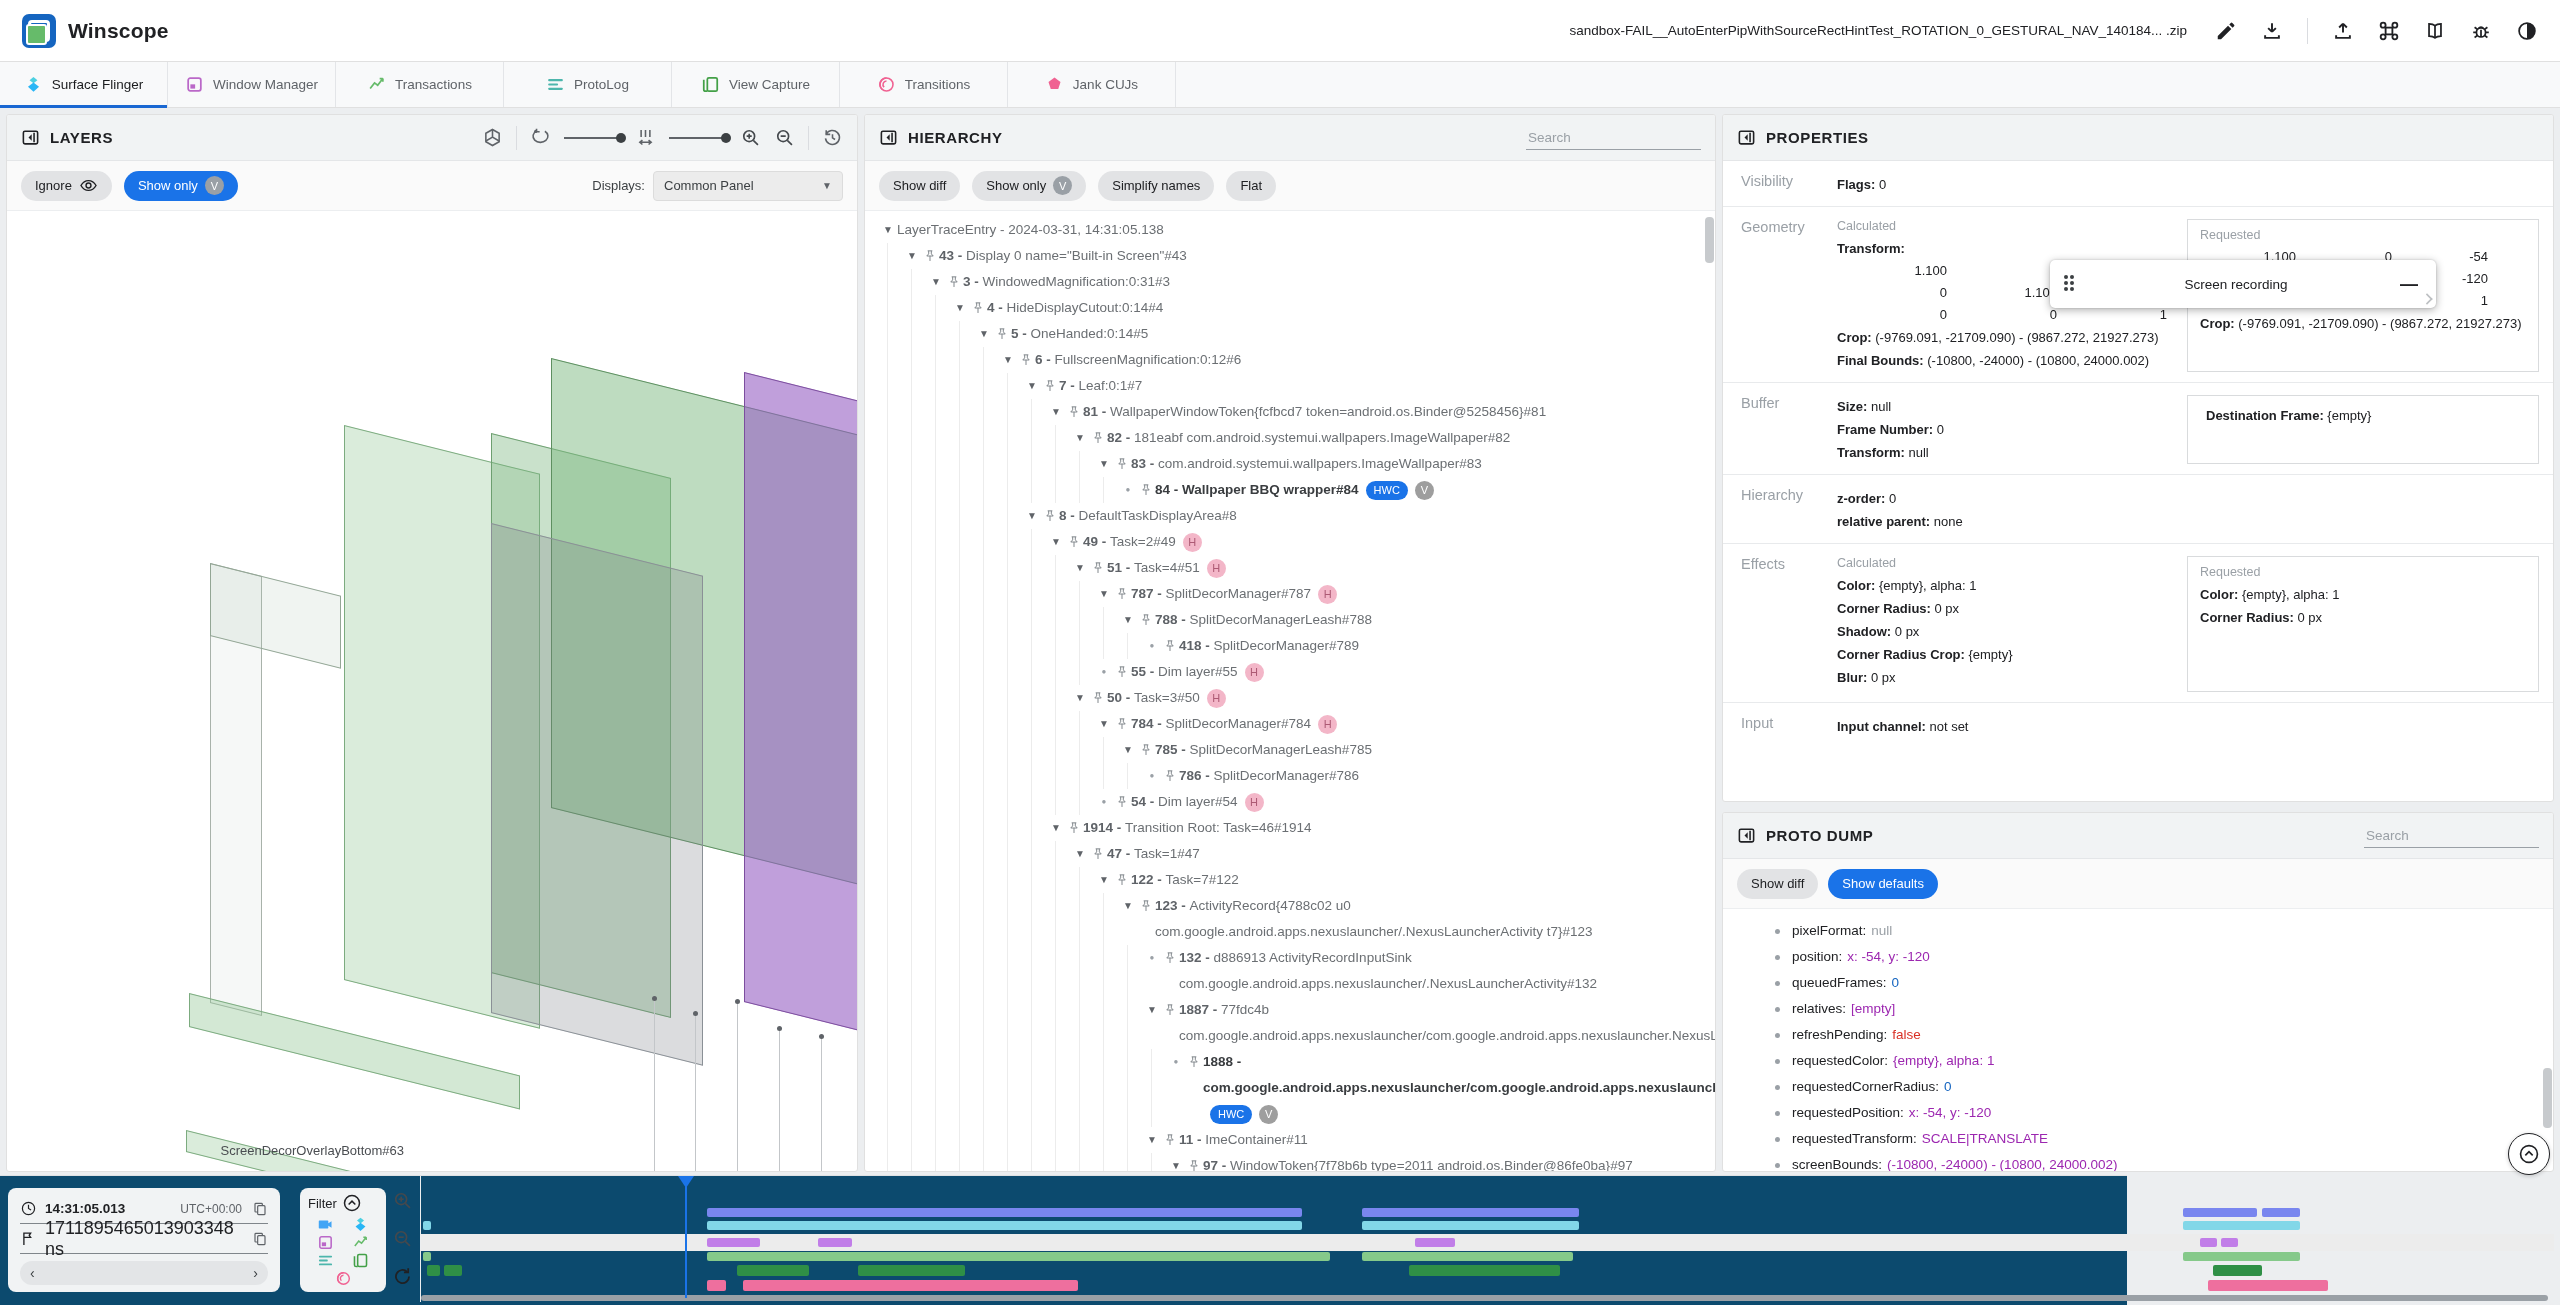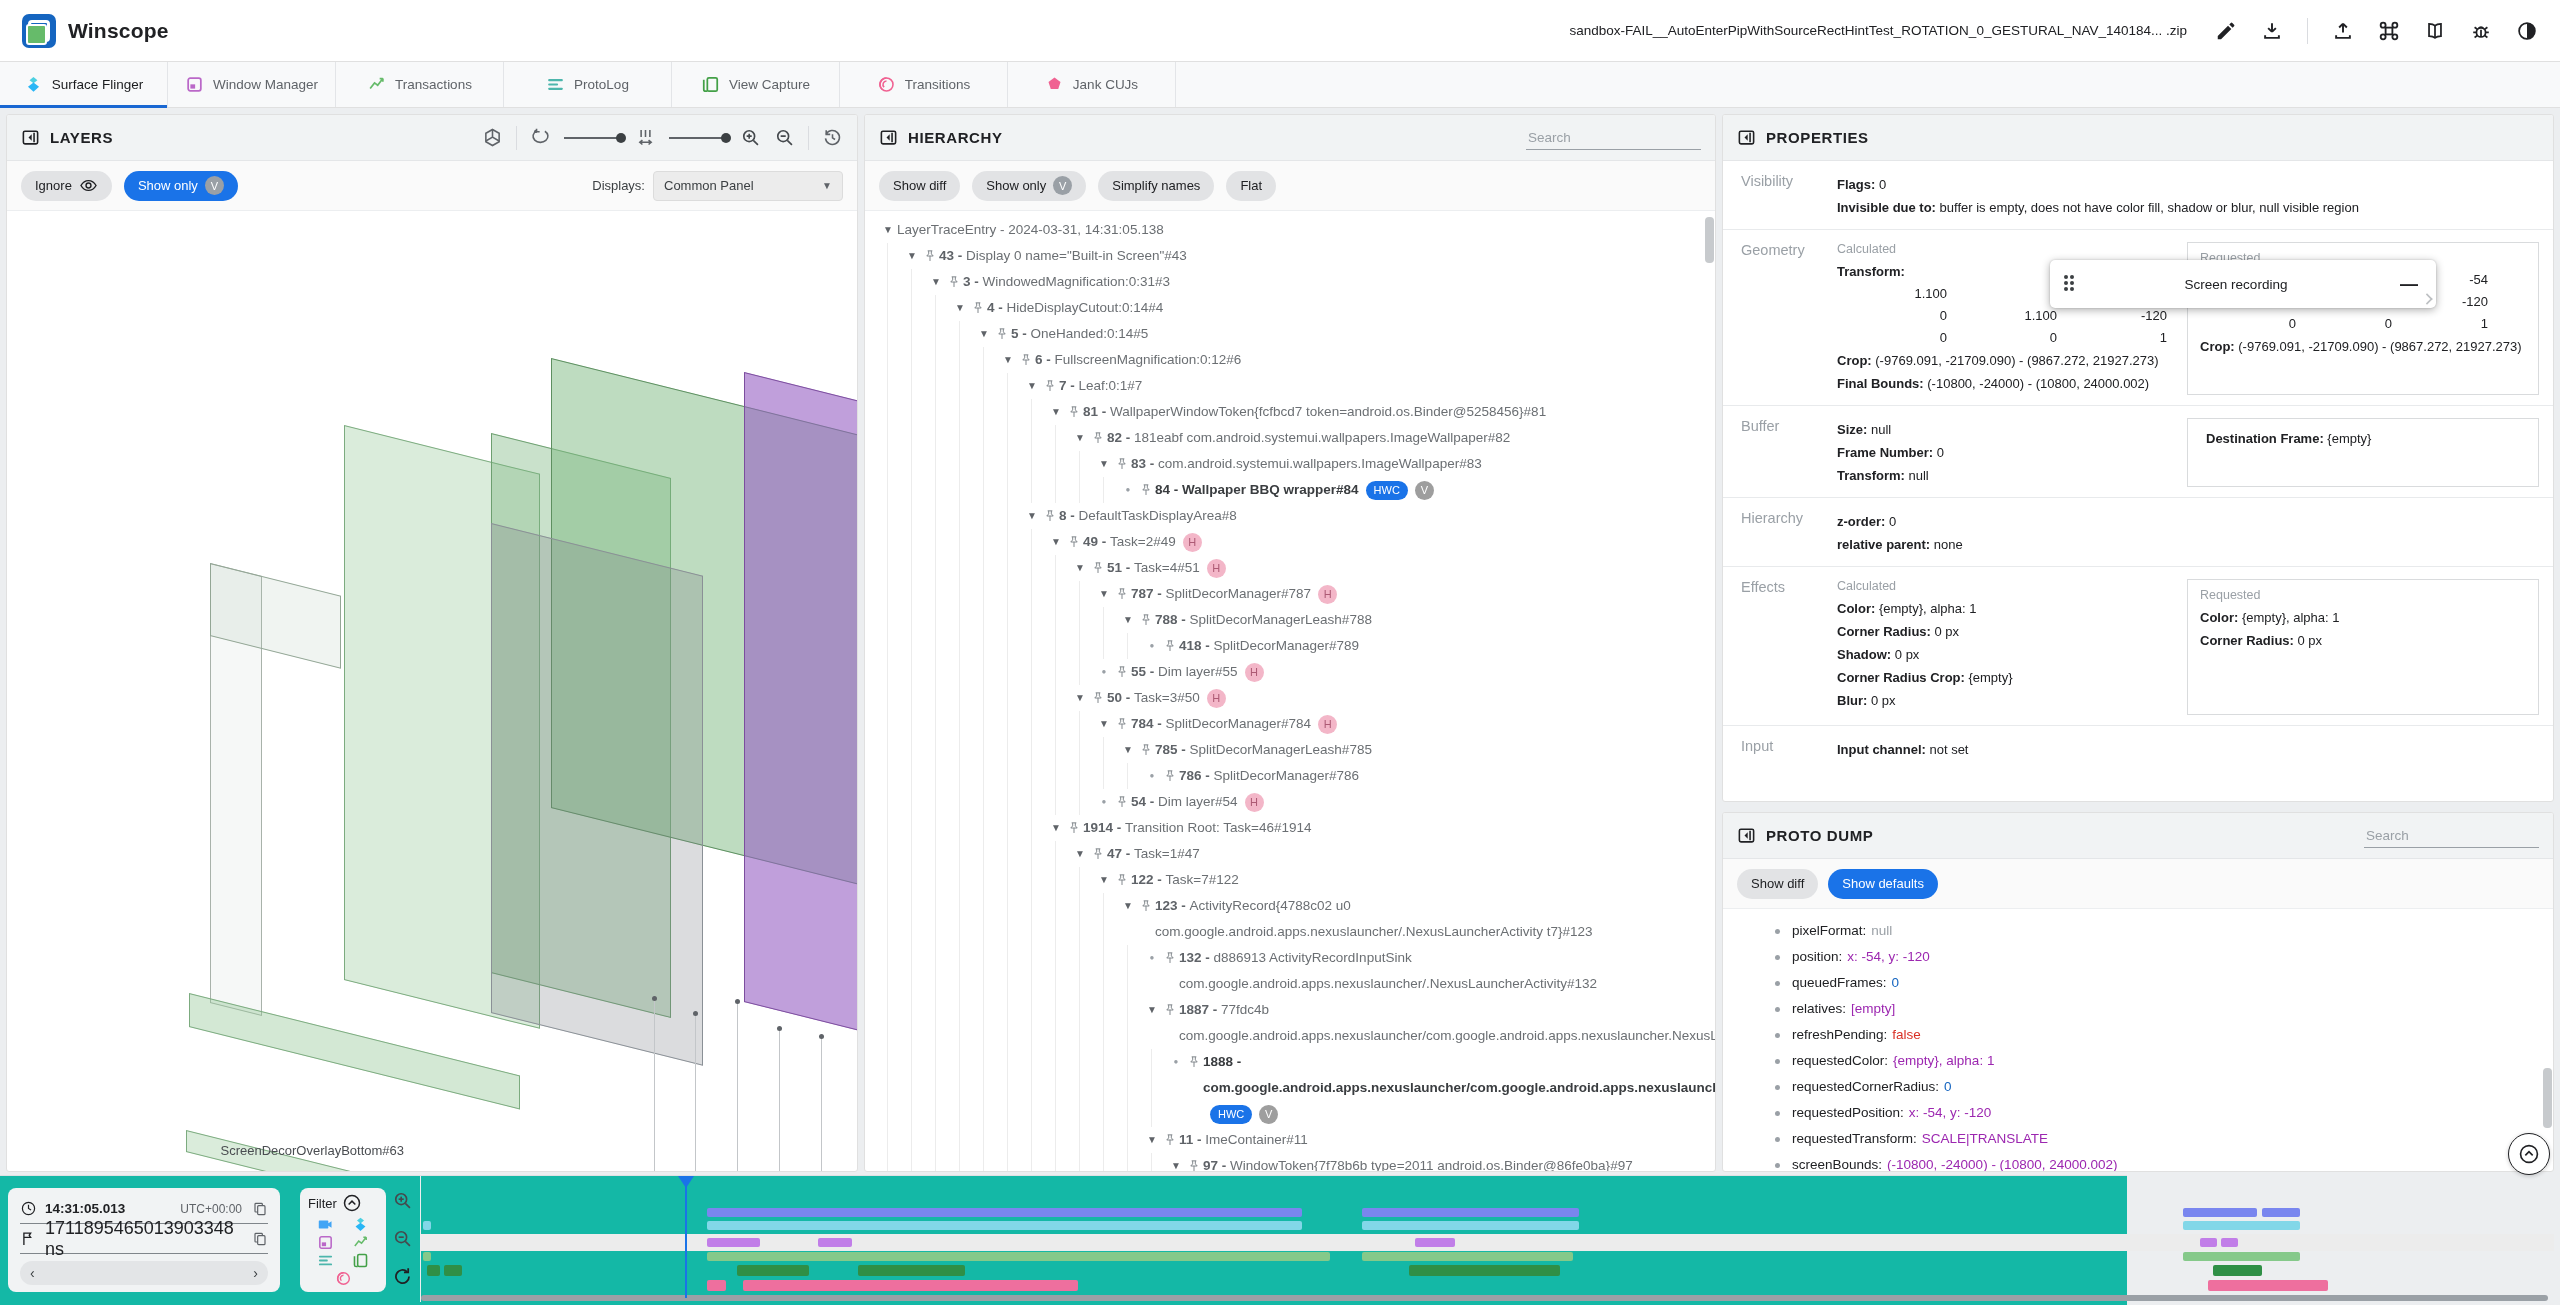--- a/index.html
+++ b/index.html
@@ -112,21 +112,21 @@
   .drag-dots { width:12px; height:18px; display:grid; grid-template-columns:4px 4px; grid-auto-rows:4px; gap:2px; cursor:grab; }
   .drag-dots i { background:#3c4043; border-radius:50%; }
   .rec-title { flex:1; text-align:center; font-size:13.5px; color:#202124; }
   .rec-min { font-size:18px; font-weight:700; color:#202124; cursor:pointer; padding:0 4px; line-height:1; }
   .rec-resize { position:absolute; right:3px; bottom:3px; width:10px; height:10px; border-right:2px solid #b6b9bc; border-bottom:2px solid #b6b9bc; transform:translate(-1px,-1px) rotate(-45deg) scale(.8); opacity:.9; }
 
   .fab { position:absolute; left:2508px; top:1133px; width:42px; height:42px; border-radius:50%; background:#fff; border:1.5px solid #202124; display:flex; align-items:center; justify-content:center; cursor:pointer; z-index:50; box-shadow:0 1px 4px rgba(0,0,0,.2); }
   .fab svg { width:22px; height:22px; }
 
   
-  .footer { position:absolute; left:0; top:1175px; width:2127px; height:130px; background:#14b8a6; border-top:1px solid #dfe1e3; }
+  .footer { position:absolute; left:0; top:1175px; width:2127px; height:130px; background:#0c4a6e; border-top:1px solid #dfe1e3; }
   .time-card { position:absolute; left:8px; top:12px; width:272px; height:104px; background:#f1f3f4; border-radius:8px; padding:6px 12px; }
   .tc-row { display:flex; align-items:center; gap:8px; height:30px; border-bottom:1px solid #80868b; }
   .tc-row .ic { width:17px; height:17px; display:inline-flex; flex:0 0 17px; }
   .tc-row .ic svg { width:100%; height:100%; }
   .tc-main { font-size:13.5px; font-weight:700; }
   .tc-tz { margin-left:auto; font-size:12px; color:#5f6368; font-weight:400; }
   .tc-ns { font-size:18px; }
   .copy-ic { width:16px; height:16px; display:inline-flex; cursor:pointer; margin-left:auto; flex:0 0 16px; }
   .copy-ic svg { width:100%; height:100%; }
   .tc-row.ns .copy-ic { margin-left:auto; }
@@ -1086,21 +1086,20 @@
           </svg>
         </span>
       <span class="panel-title">PROPERTIES</span>
     </div>
     <div class="prop-body" id="prop-body">
         <div class="psec">
           <div class="plabel">Visibility</div>
           <div class="pcontent">
             <div class="pcol">
               <div class="kv"><b>Flags:</b> 0</div>
-              <div class="kv"><b>Invisible due to:</b> buffer is empty, does not have color fill, shadow or blur, null visible region</div>
             </div>
           </div>
         </div>
         <div class="psec">
           <div class="plabel">Geometry</div>
           <div class="pcontent">
             <div class="pcol">
               <div class="subhead">Calculated</div>
               <div class="kv"><b>Transform:</b> </div>
               <div class="matrix">

